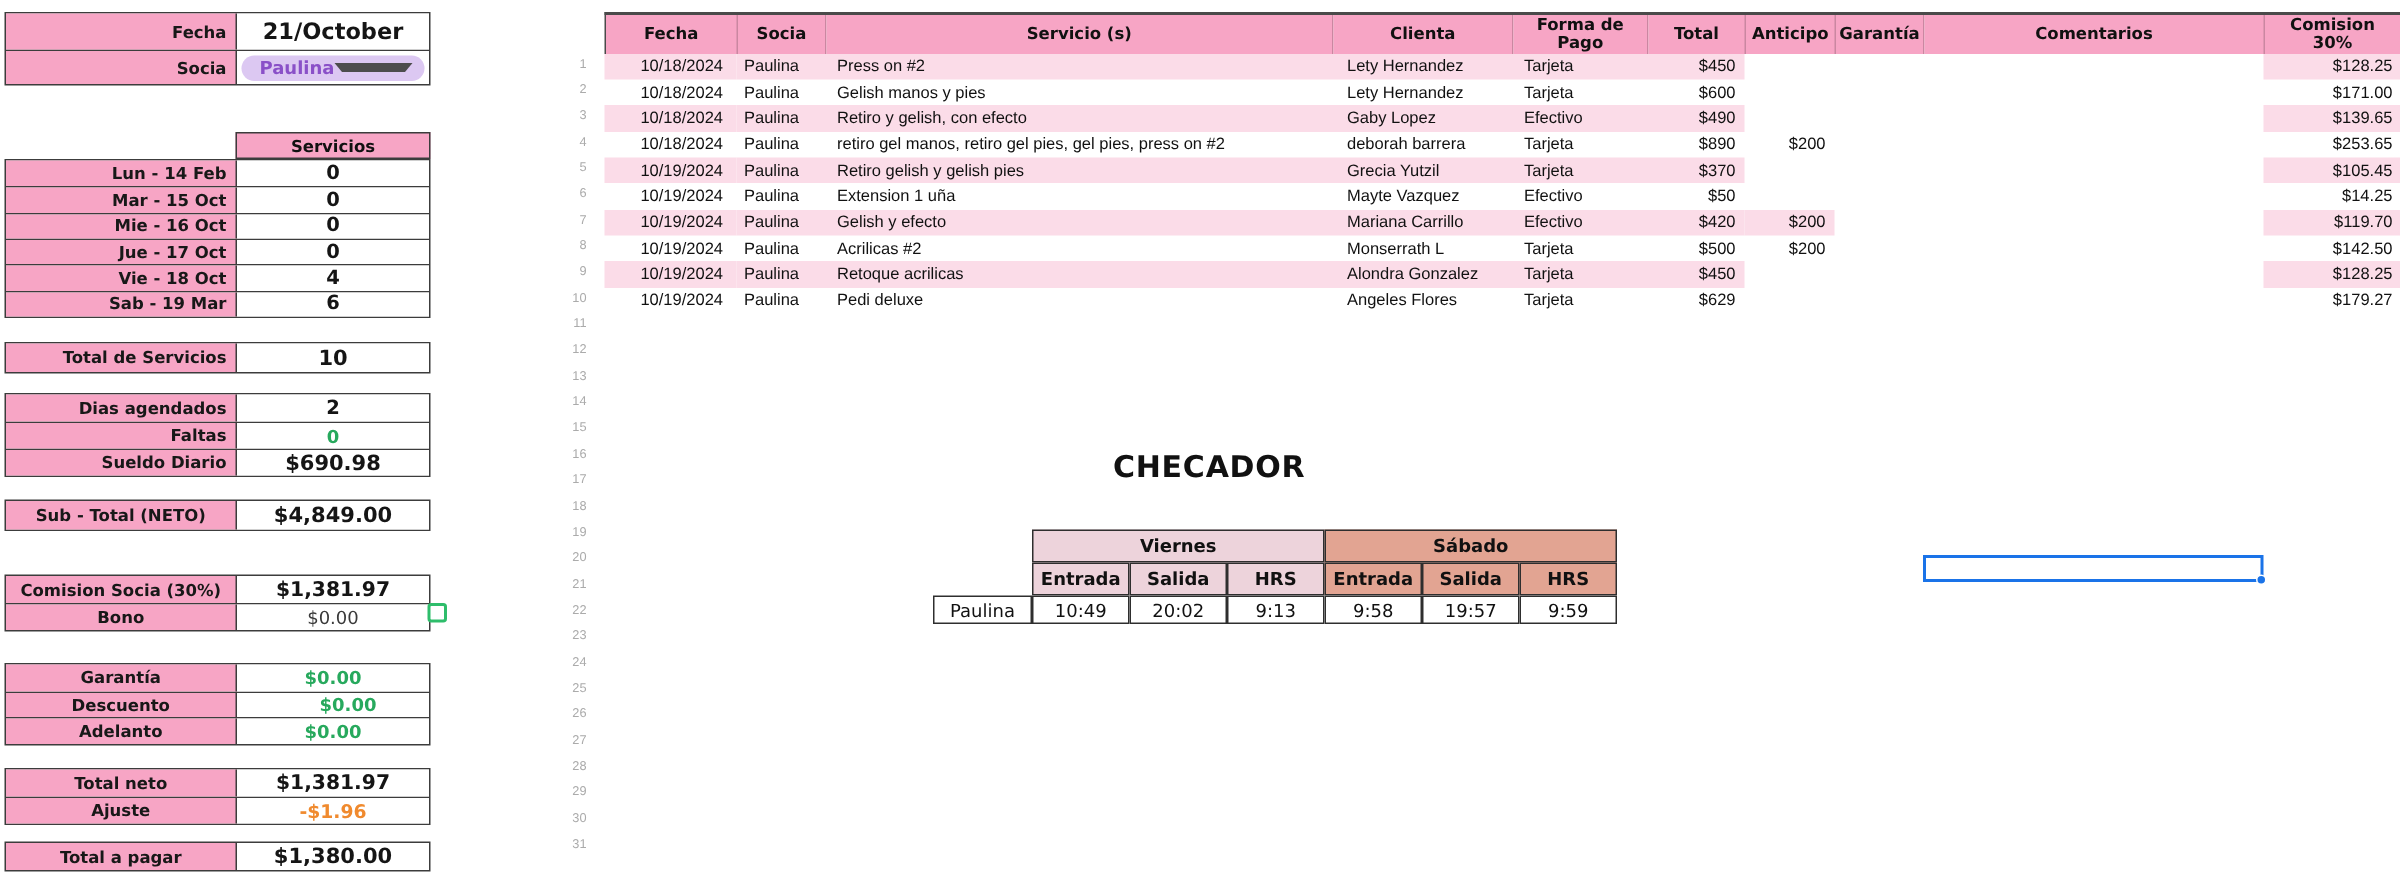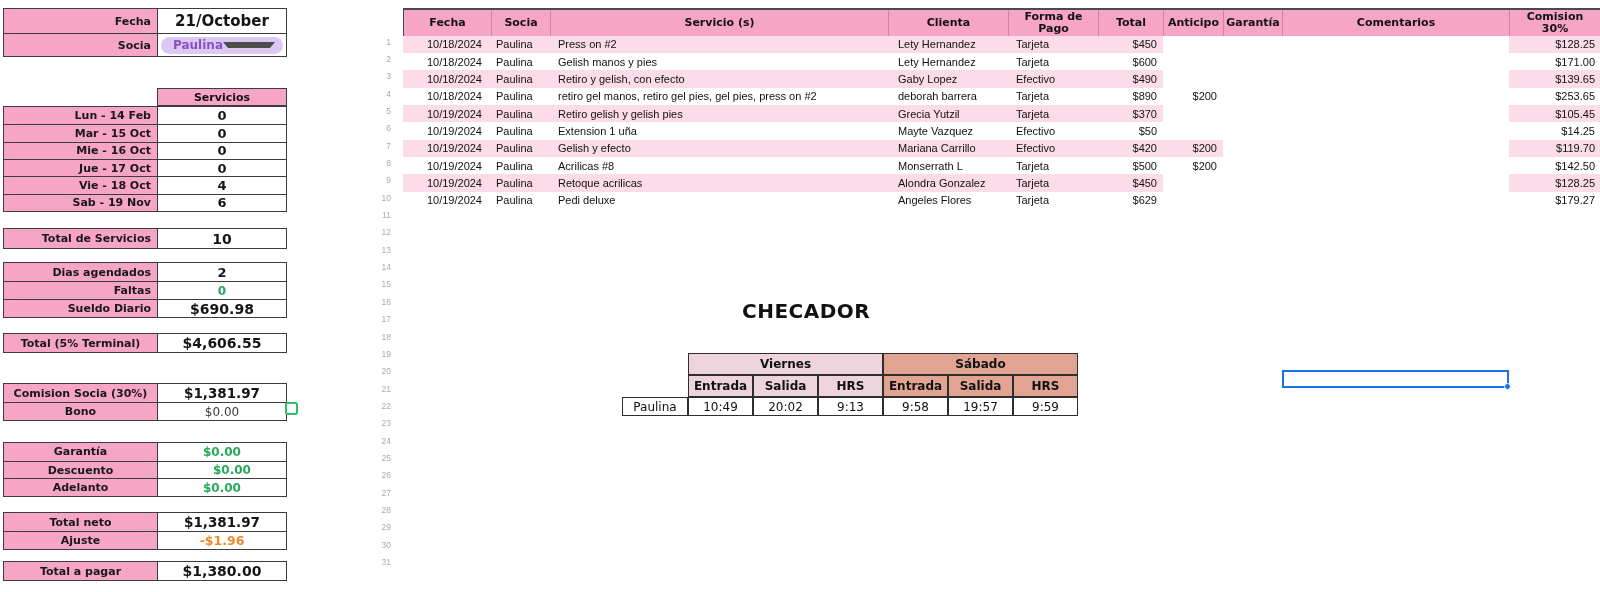--- a/index.html
+++ b/index.html
@@ -120,21 +120,21 @@
       </div>
       <div class="lp-row" style="height: 17.33px;">
         <div class="lp-label">Jue - 17 Oct</div>
         <div class="lp-value">0</div>
       </div>
       <div class="lp-row" style="height: 17.33px;">
         <div class="lp-label">Vie - 18 Oct</div>
         <div class="lp-value">4</div>
       </div>
       <div class="lp-row" style="height: 17.33px;">
-        <div class="lp-label">Sab - 19 Nov</div>
+        <div class="lp-label">Sab - 19 Mar</div>
         <div class="lp-value">6</div>
       </div>
     </div>
 
   <div class="lp-block lab-right" style="top:228px">
     <div class="lp-row" style="height:19px">
       <div class="lp-label">Total de Servicios</div>
       <div class="lp-value v-big">10</div>
     </div>
   </div>
@@ -148,23 +148,23 @@
         <div class="lp-label">Faltas</div>
         <div class="lp-value v-green">0</div>
       </div>
       <div class="lp-row" style="height: 18px;">
         <div class="lp-label">Sueldo Diario</div>
         <div class="lp-value v-big">$690.98</div>
       </div>
     </div>
 
   <div class="lp-block lab-center" style="top:333px">
-    <div class="lp-row" style="height:18px">
-      <div class="lp-label">Total  (5% Terminal)</div>
-      <div class="lp-value v-big">$4,606.55</div>
+    <div class="lp-row" style="height:19px">
+      <div class="lp-label">Sub - Total (NETO)</div>
+      <div class="lp-value v-big">$4,849.00</div>
     </div>
   </div>
 
   <div class="lp-block lab-center" style="top:383px">
     <div class="lp-row" style="height:18px">
       <div class="lp-label">Comision Socia (30%)</div>
       <div class="lp-value" style="font-size:13.5px">$1,381.97</div>
     </div>
     <div class="lp-row" style="height:18px">
       <div class="lp-label">Bono</div>
@@ -333,21 +333,21 @@
           <div class="dcell c-forma band">Efectivo</div>
           <div class="dcell c-total band">$420</div>
           <div class="dcell c-ant band">$200</div>
           <div class="dcell c-gar"></div>
           <div class="dcell c-comm"></div>
           <div class="dcell c-com band">$119.70</div>
         </div>
         <div class="srow drow">
           <div class="dcell c-fecha">10/19/2024</div>
           <div class="dcell c-socia">Paulina</div>
-          <div class="dcell c-serv">Acrilicas #8</div>
+          <div class="dcell c-serv">Acrilicas #2</div>
           <div class="dcell c-cli">Monserrath L</div>
           <div class="dcell c-forma">Tarjeta</div>
           <div class="dcell c-total">$500</div>
           <div class="dcell c-ant">$200</div>
           <div class="dcell c-gar"></div>
           <div class="dcell c-comm"></div>
           <div class="dcell c-com">$142.50</div>
         </div>
         <div class="srow drow">
           <div class="dcell c-fecha band">10/19/2024</div>

